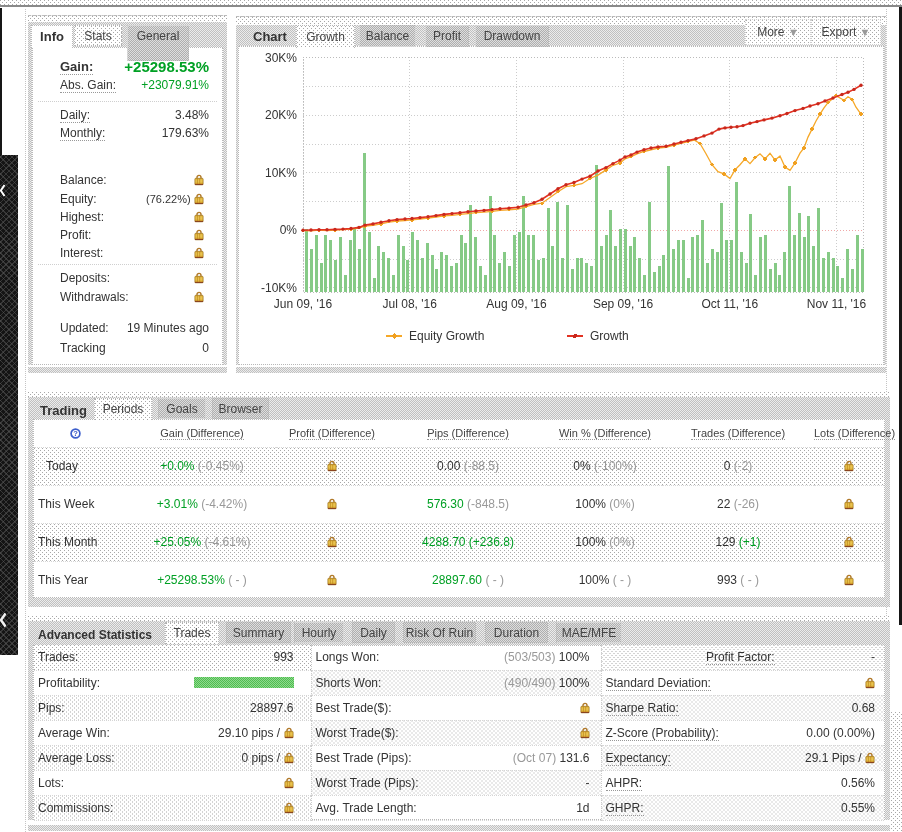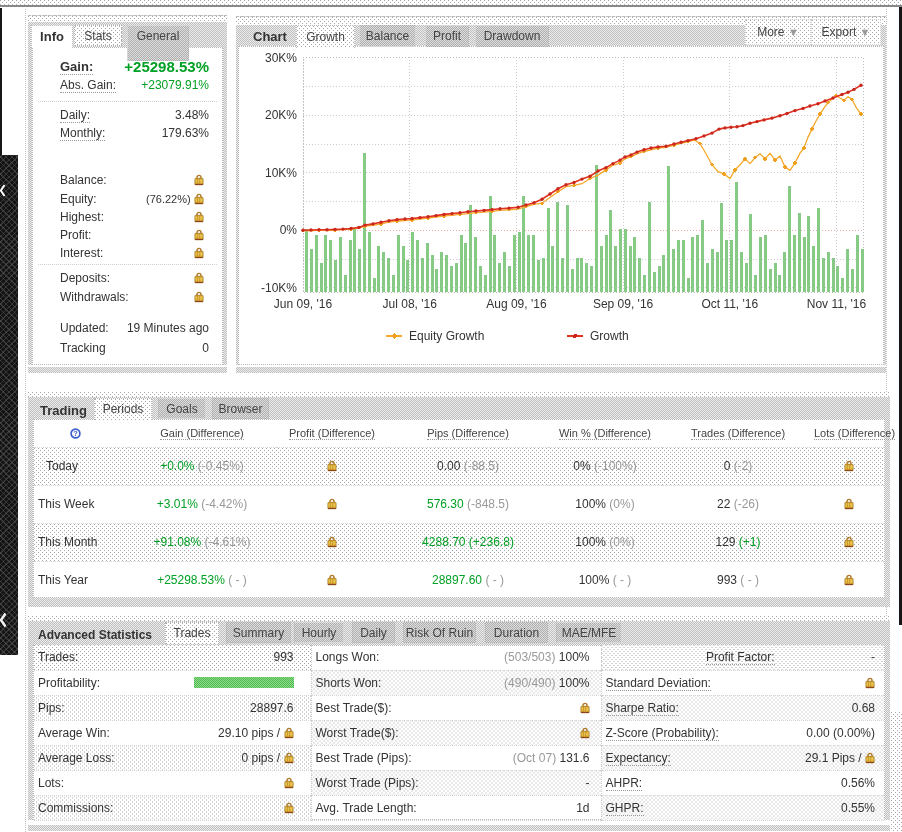--- a/index.html
+++ b/index.html
@@ -477,21 +477,21 @@
         <td style="text-align:center;"><svg class="lock" width="10" height="12" viewBox="0 0 10 12">
                 <path d="M3 4.6 V3.4 a2 2 0 0 1 4 0 V4.6" fill="none" stroke="#b07828" stroke-width="1.4"></path>
                 <rect x="0.9" y="4.3" width="8.2" height="6.5" rx="0.8" fill="#ddab32" stroke="#9a7018" stroke-width="0.7"></rect>
                 <path d="M1.5 6.1 h7 M1.5 7.9 h7" stroke="#f2d869" stroke-width="0.9"></path>
                 <path d="M3.4 4.6 v6 M5.7 4.6 v6" stroke="#c28c22" stroke-width="0.8"></path>
                 <rect x="0.9" y="9.9" width="8.2" height="1.1" fill="#8a4420"></rect>
               </svg></td>
       </tr>
       <tr class="dots" style="height:38px;border-top:1px dotted #d6d6d6;">
         <td style="padding-left:4px;">This Month</td>
-        <td style="text-align:center;"><span class="green">+91.08%</span> <span class="gray">(-4.61%)</span></td>
+        <td style="text-align:center;"><span class="green">+25.05%</span> <span class="gray">(-4.61%)</span></td>
         <td style="text-align:center;"><svg class="lock" width="10" height="12" viewBox="0 0 10 12">
                 <path d="M3 4.6 V3.4 a2 2 0 0 1 4 0 V4.6" fill="none" stroke="#b07828" stroke-width="1.4"></path>
                 <rect x="0.9" y="4.3" width="8.2" height="6.5" rx="0.8" fill="#ddab32" stroke="#9a7018" stroke-width="0.7"></rect>
                 <path d="M1.5 6.1 h7 M1.5 7.9 h7" stroke="#f2d869" stroke-width="0.9"></path>
                 <path d="M3.4 4.6 v6 M5.7 4.6 v6" stroke="#c28c22" stroke-width="0.8"></path>
                 <rect x="0.9" y="9.9" width="8.2" height="1.1" fill="#8a4420"></rect>
               </svg></td>
         <td style="text-align:center;"><span class="green">4288.70</span> <span class="green">(+236.8)</span></td>
         <td style="text-align:center;">100% <span class="gray">(0%)</span></td>
         <td style="text-align:center;">129 <span class="green">(+1)</span></td>

